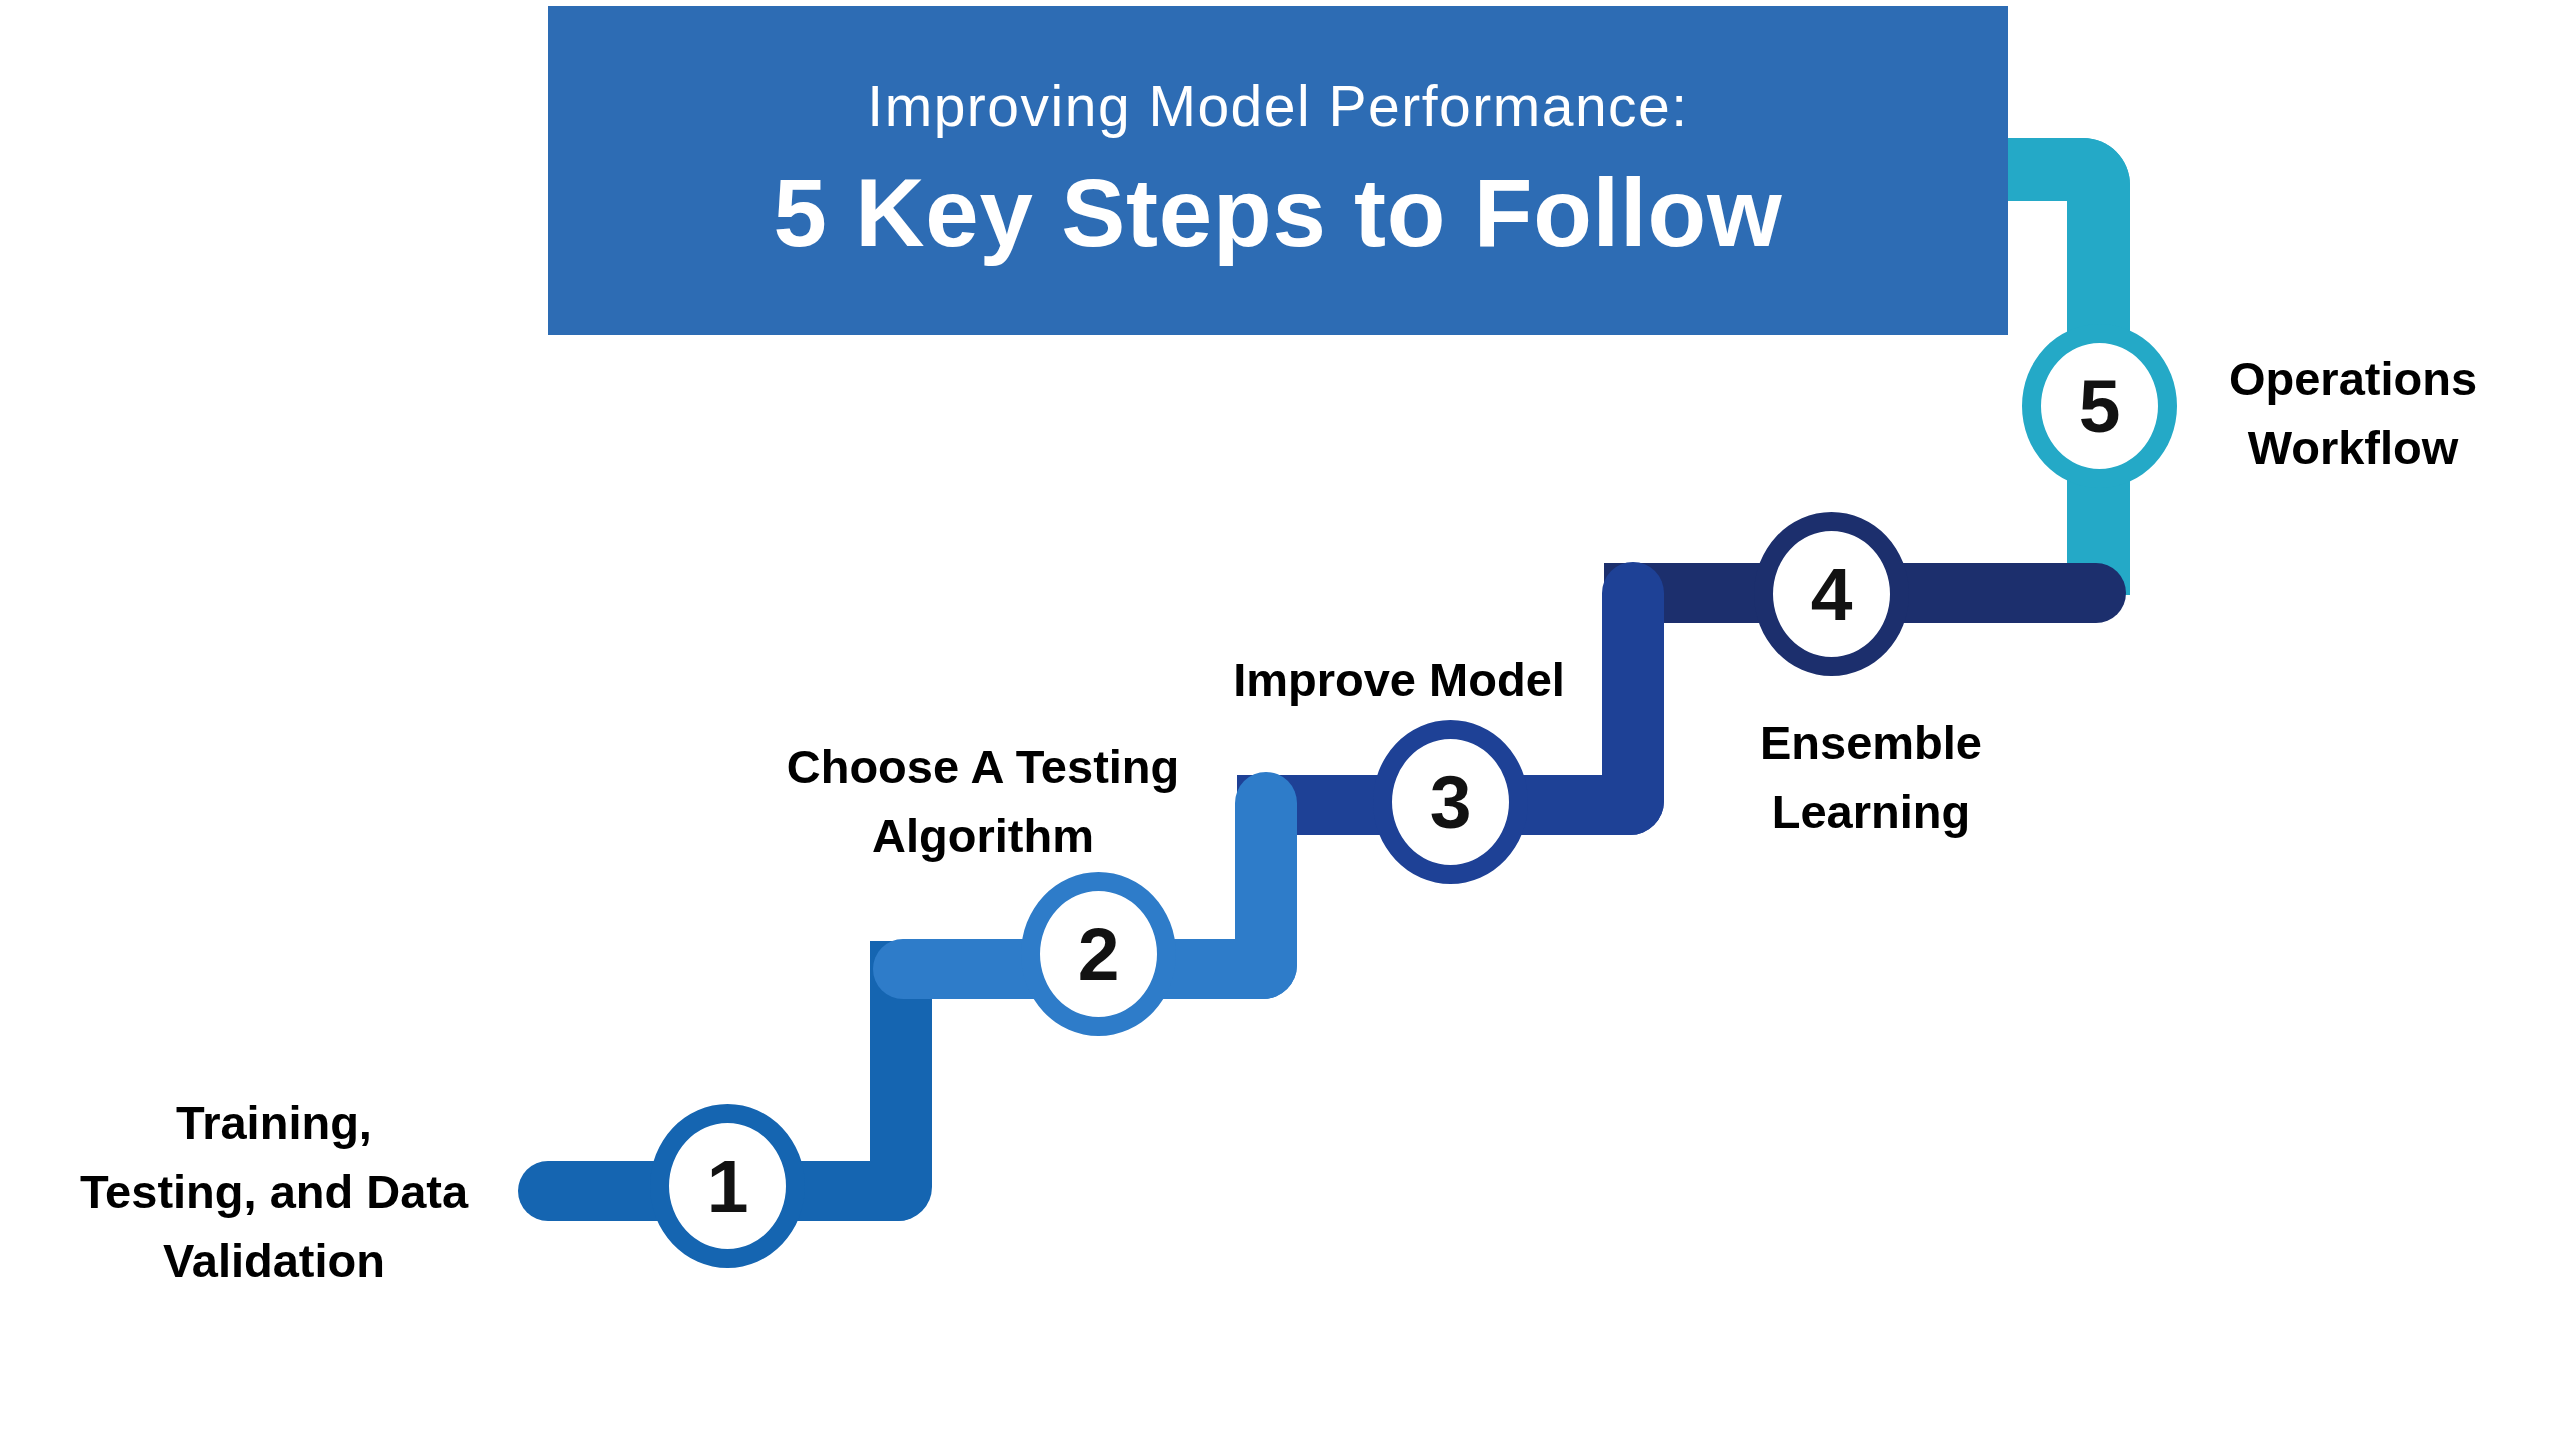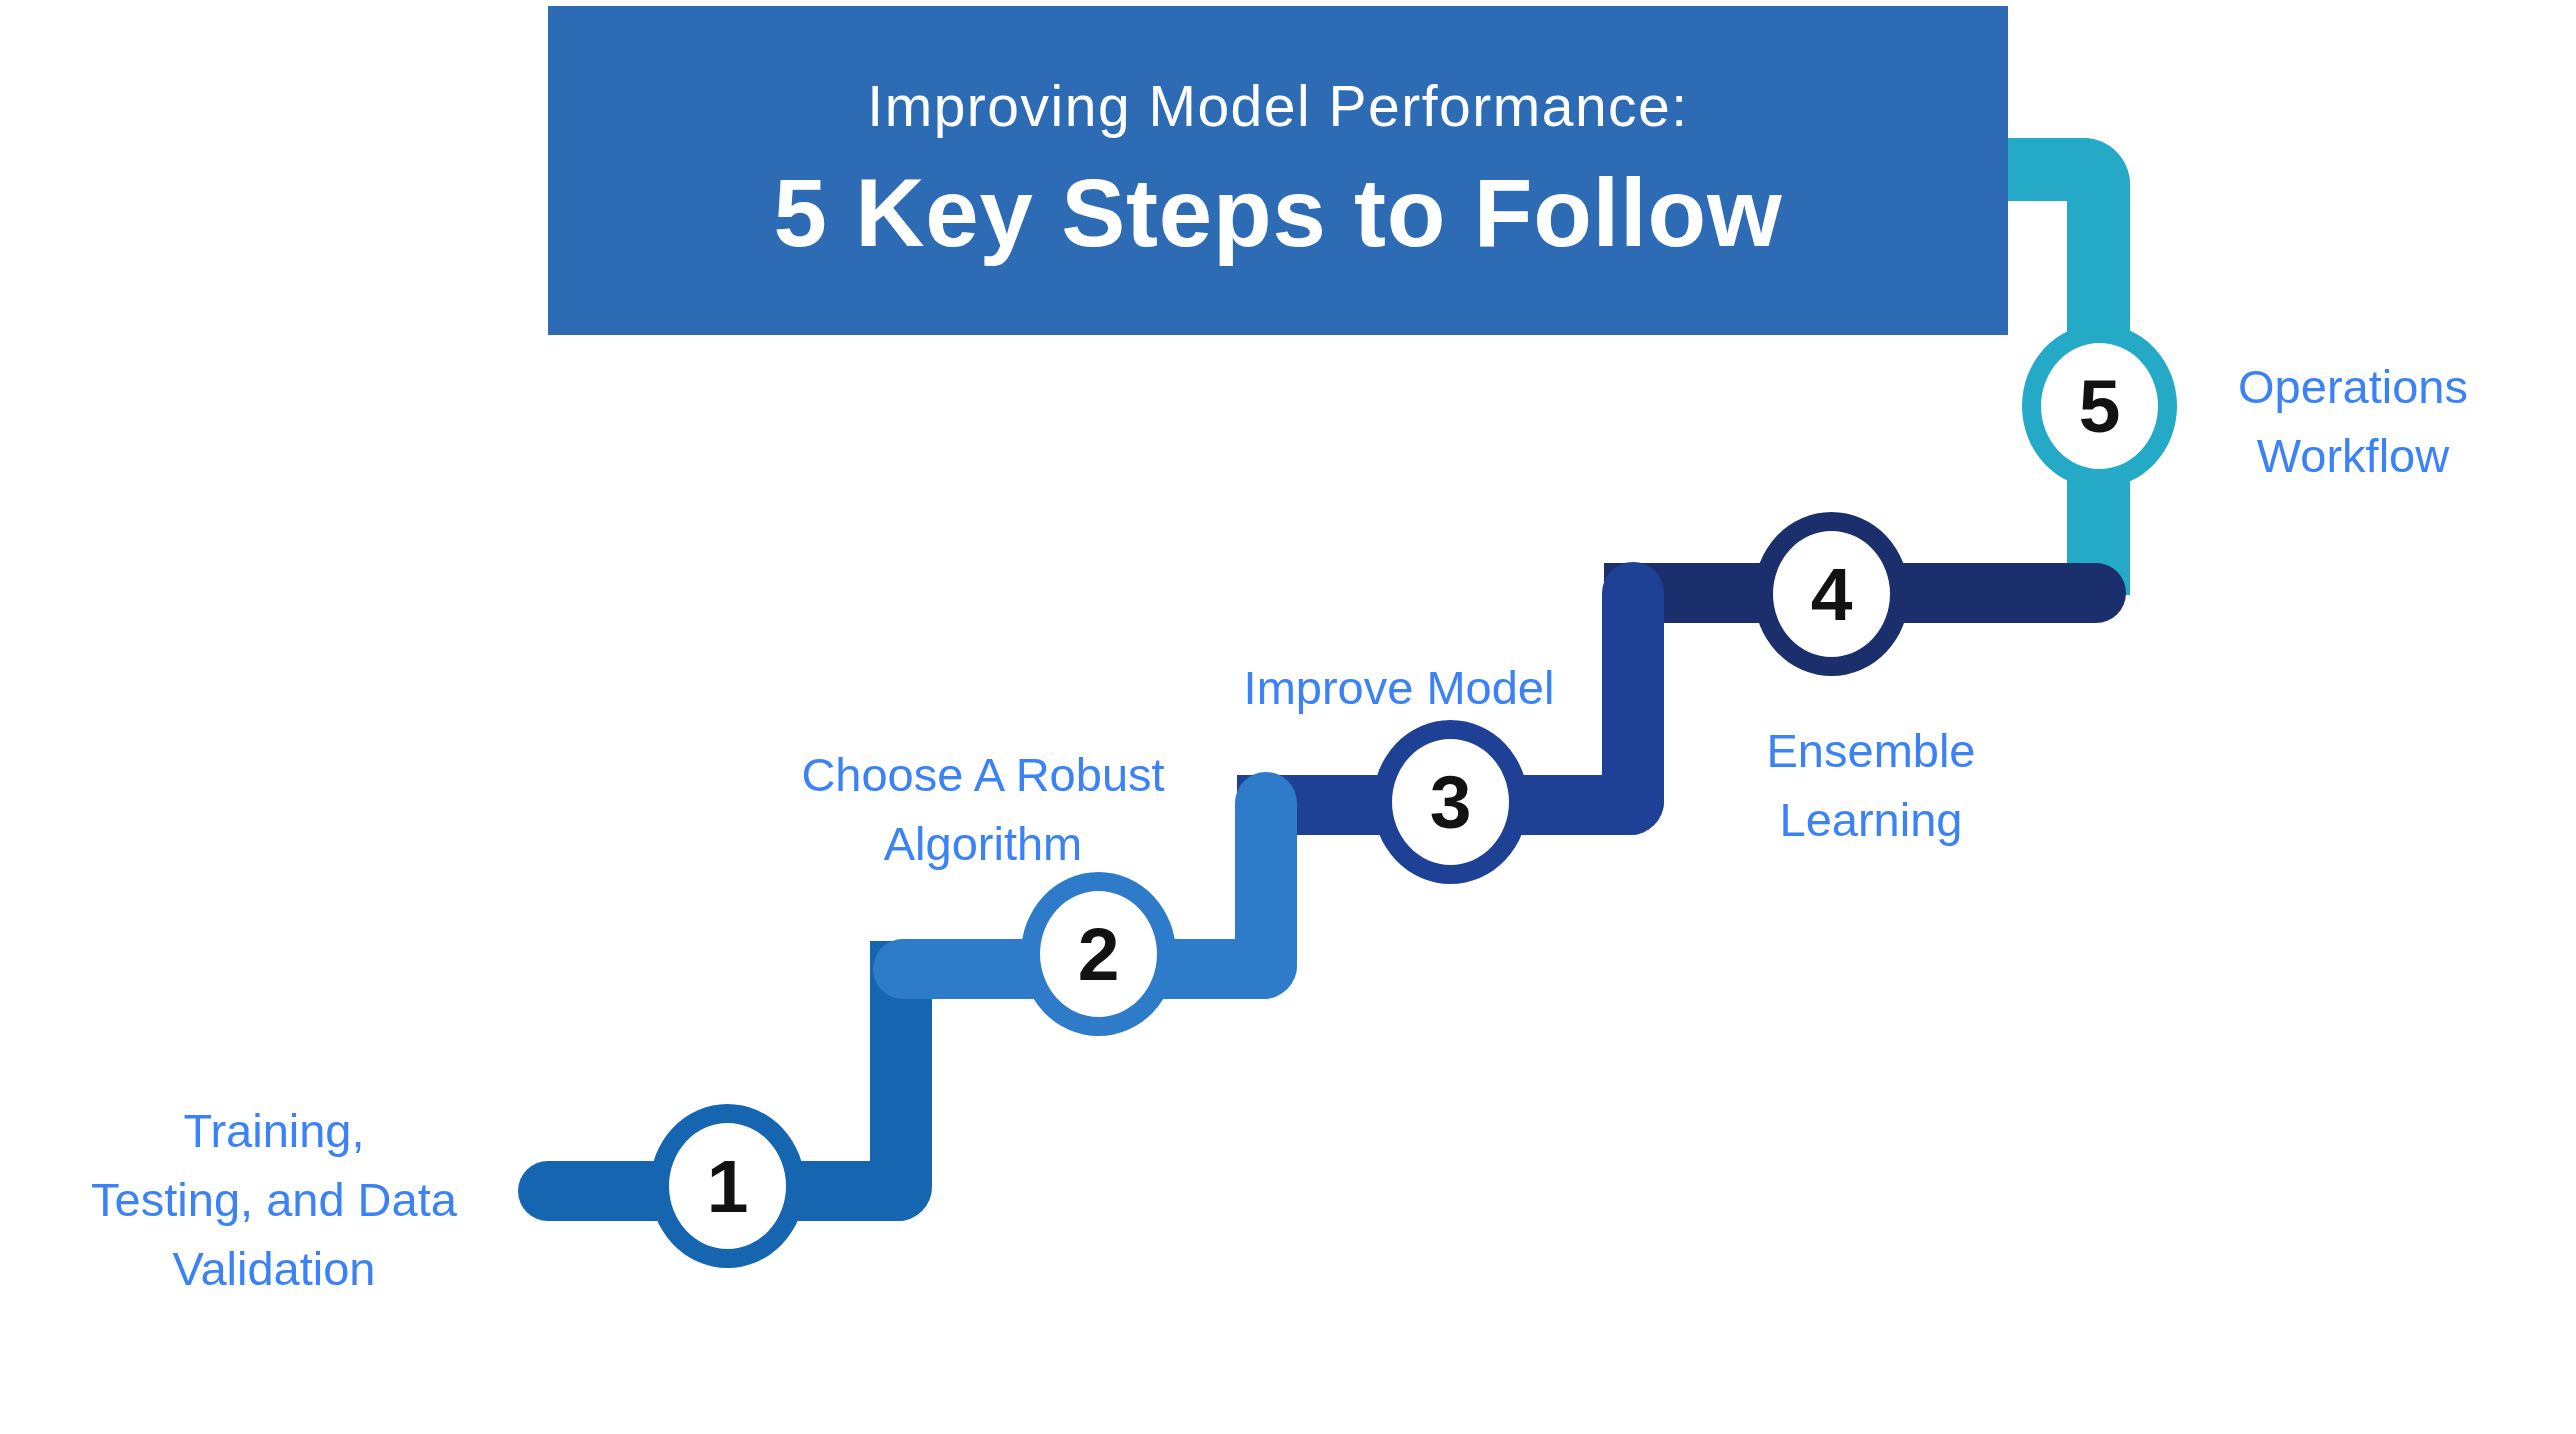--- a/index.html
+++ b/index.html
@@ -87,27 +87,26 @@
   .node-2 { left: 1021px; top: 872px; }
   .node-3 { left: 1373px; top: 720px;  }
   .node-4 { left: 1754px; top: 512px;  }
   .node-5 { left: 2022px; top: 324px;  }
 
   
   .step-label {
     position: absolute;
     transform: translateX(-50%);
     text-align: center;
-    color: #3b82f6;
+    color: #000000;
     font-size: 47px;
-    font-weight: 400;
+    font-weight: 700;
     line-height: 69px;
     white-space: pre-line;
     z-index: 6;
-    margin-top: 8px;
   }
   .label-1 { left: 274px;  top: 1088px; }
   .label-2 { left: 983px; top: 732px;  }
   .label-3 { left: 1399px; top: 645px;  }
   .label-4 { left: 1871px; top: 708px; text-align: center;  }
   .label-5 { left: 2353px; top: 344px;  }
 </style>
 </head>
 <body>
 
@@ -144,21 +143,21 @@
   <div class="node node-4" style="border-color: rgb(28, 47, 109);">
     <span class="node-num">4</span>
   </div>
   <div class="node node-5" style="border-color: rgb(36, 169, 199);">
     <span class="node-num">5</span>
   </div>
 
   <div class="step-label label-1">Training,
 Testing, and Data
 Validation</div>
-  <div class="step-label label-2">Choose A Robust
+  <div class="step-label label-2">Choose A Testing
 Algorithm</div>
   <div class="step-label label-3">Improve Model</div>
   <div class="step-label label-4">Ensemble
 Learning</div>
   <div class="step-label label-5">Operations
 Workflow</div>
 
 </div>
 
 

